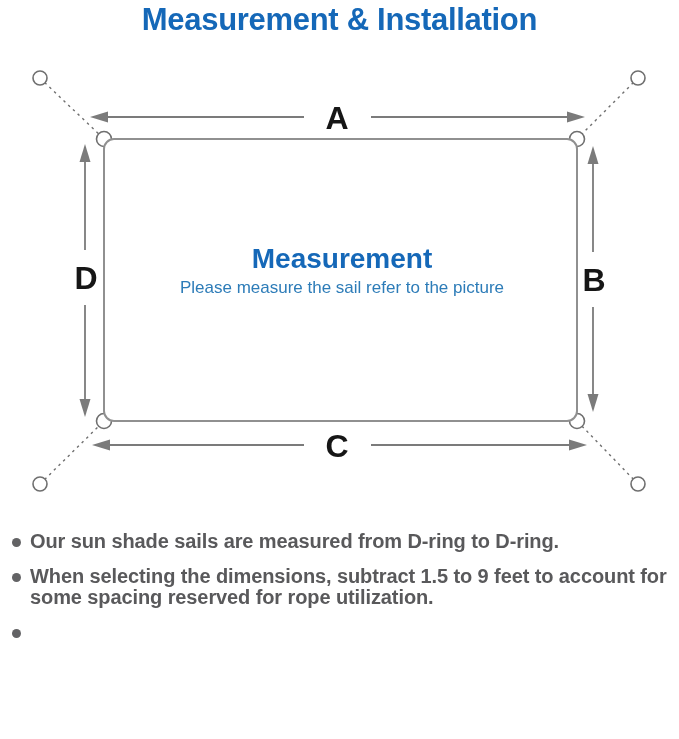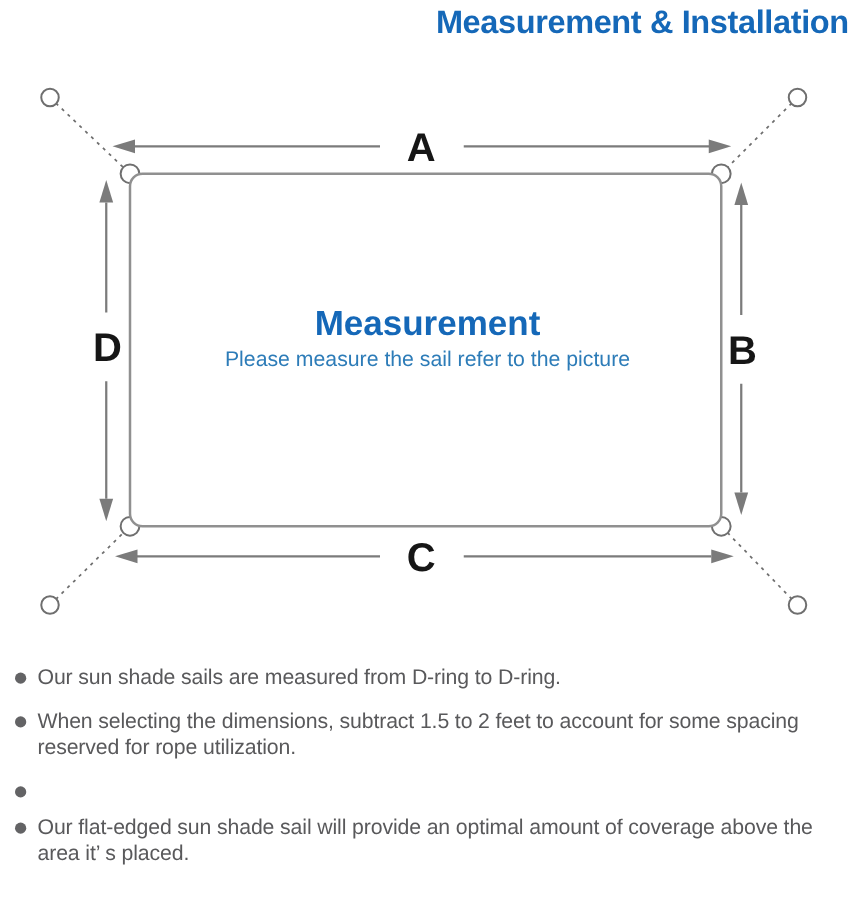--- a/index.html
+++ b/index.html
@@ -19,22 +19,22 @@
     width: 679px;
     height: 739px;
     background: #ffffff;
     overflow: hidden;
   }
   .page-title {
     position: absolute;
     top: 2px;
     left: 0;
     width: 100%;
-    text-align: right;
-    font-size: 26px;
+    text-align: center;
+    font-size: 31px;
     font-weight: bold;
     letter-spacing: -0.3px;
     color: var(--title-blue);
   }
   .diagram-svg {
     position: absolute;
     top: 55px;
     left: 0;
   }
   .dashed-line { stroke: var(--ring-gray); stroke-width: 1.4; stroke-dasharray: 2.5 4; fill: none; }
@@ -77,24 +77,25 @@
   }
   .dot {
     flex: 0 0 auto;
     width: 9px;
     height: 9px;
     border-radius: 50%;
     background: #636365;
     margin: 7px 9px 0 0;
   }
   .note-text {
-    font-size: 17px;
+    font-size: 20px;
     line-height: 21.5px;
     letter-spacing: -0.1px;
     color: var(--text-gray);
+    font-weight: bold;
   }
 </style>
 </head>
 <body>
 
 <div class="page">
 
   <h1 class="page-title">Measurement &amp; Installation</h1>
 
   <svg class="diagram-svg" width="679" height="460" viewBox="0 0 679 460">
@@ -158,24 +159,20 @@
     <text class="center-subtitle" x="342" y="238">Please measure the sail refer to the picture</text>
   </svg>
 
   <ul class="notes-list">
       <li>
         <span class="dot"></span>
         <span class="note-text">Our sun shade sails are measured from D-ring to D-ring.</span>
       </li>
       <li>
         <span class="dot"></span>
-        <span class="note-text">When selecting the dimensions, subtract 1.5 to 2 feet to account for some spacing reserved for rope utilization.</span>
+        <span class="note-text">When selecting the dimensions, subtract 1.5 to 9 feet to account for some spacing reserved for rope utilization.</span>
       </li>
       <li>
         <span class="dot"></span>
-      </li>
-      <li>
-        <span class="dot"></span>
-        <span class="note-text">Our flat-edged sun shade sail will provide an optimal amount of coverage above the area it’ s placed.</span>
       </li>
     </ul>
 
 </div>
 
 </body></html>

